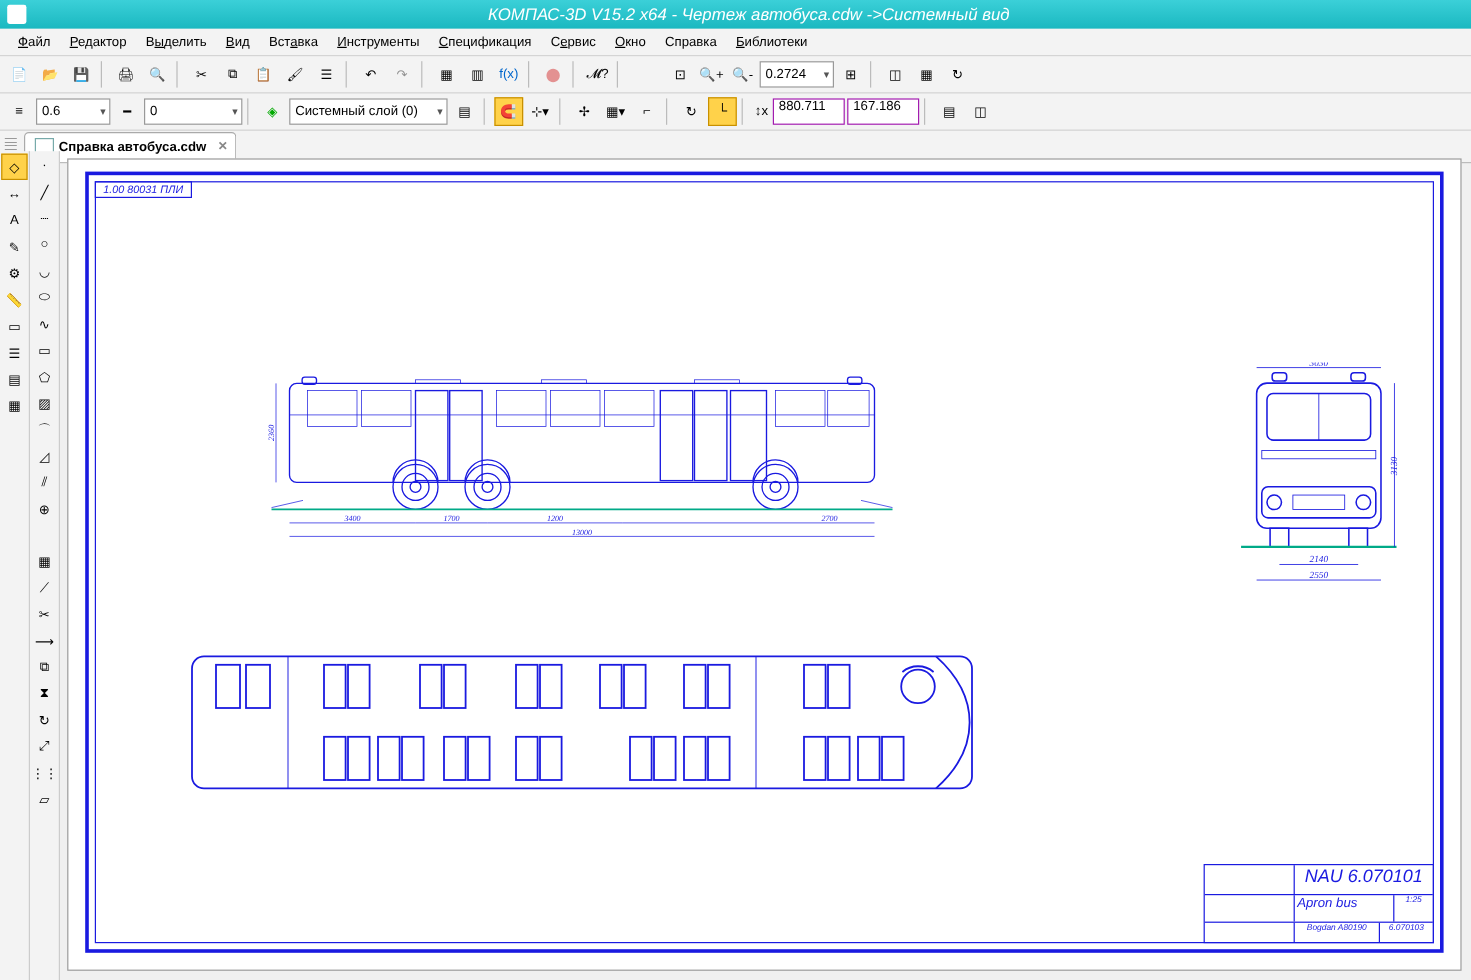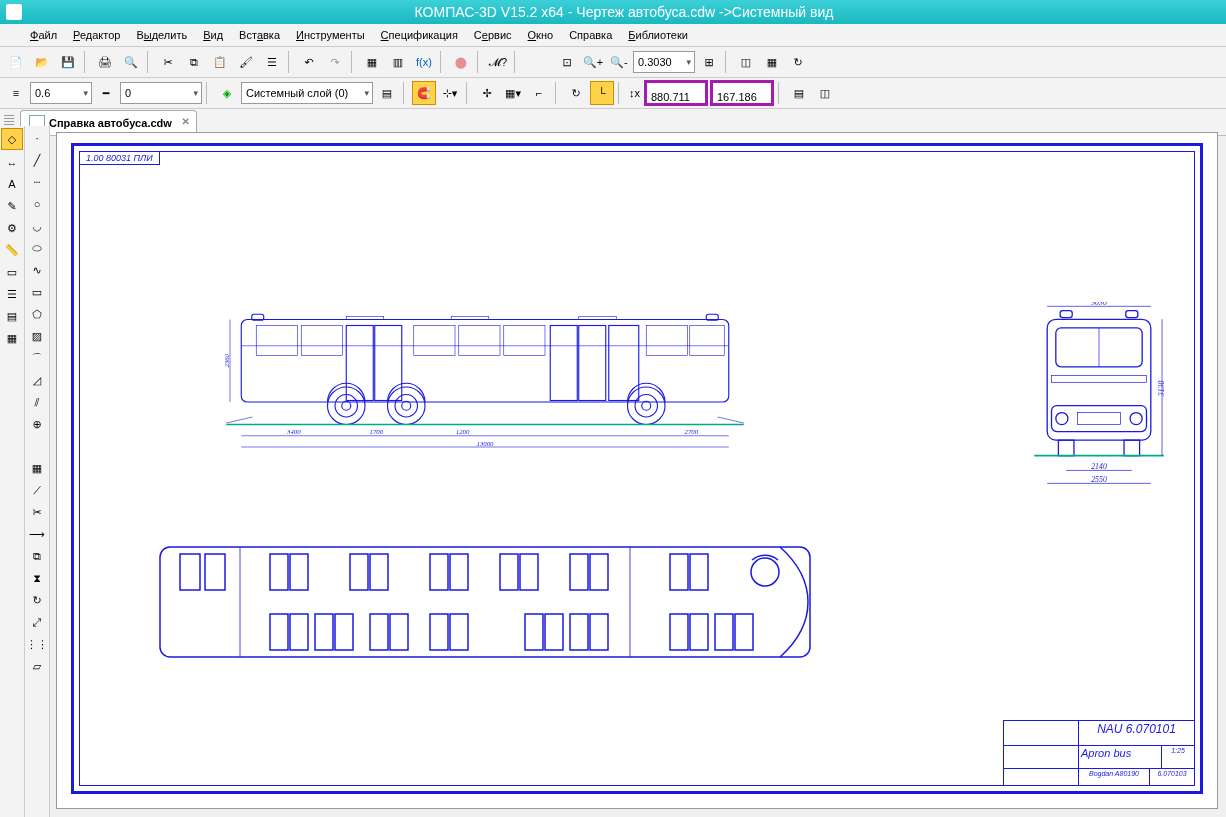--- a/index.html
+++ b/index.html
@@ -1,27 +1,27 @@
 <!DOCTYPE html>
 <html><head>
 <meta charset="utf-8">
 <style>
 html,body{margin:0;padding:0;height:100%;font-family:Tahoma,Arial,sans-serif;font-size:11px;overflow:hidden;background:#f0f0f0}
 .titlebar{height:24px;background:linear-gradient(#3bd0d8,#1ab8c0);color:#fff;display:flex;align-items:center;padding:0 6px;font-size:14px}
 .titlebar .logo{width:16px;height:16px;background:#fff;border-radius:2px;margin-right:6px}
-.titlebar .title{margin-left:auto;margin-right:auto;}
-.menubar{height:22px;background:#f3f3f3;display:flex;align-items:center;padding:0 22px;border-bottom:1px solid #ccc}
+.titlebar .title{margin-left:auto;margin-right:auto;font-style:italic}
+.menubar{height:22px;background:#f3f3f3;display:flex;align-items:center;padding:0 7px;border-bottom:1px solid #ccc}
 .menubar span{padding:3px 8px;cursor:default}
 .menubar span u{text-decoration:underline}
 .toolbar{height:26px;background:#f3f3f3;display:flex;align-items:center;padding:2px 4px;border-bottom:1px solid #ccc;gap:2px;flex-wrap:nowrap}
 .tb-btn{width:22px;height:22px;border:1px solid transparent;display:flex;align-items:center;justify-content:center;cursor:pointer}
 .tb-sep{width:4px;height:22px;border-left:1px solid #bbb;margin:0 2px}
 .tb-combo{height:20px;border:1px solid #999;background:#fff;padding:0 16px 0 4px;display:flex;align-items:center;position:relative;min-width:40px}
 .tb-combo::after{content:"▾";position:absolute;right:3px;font-size:9px;color:#555}
-.tb-input{height:20px;border:3px solid #a21caf;background:#fff;padding:0 4px;display:flex;align-items:flex-end;min-width:50px}
+.tb-input{height:20px;border:1px solid #a21caf;background:#fff;padding:0 4px;display:flex;align-items:flex-start;min-width:50px}
 .tabbar{height:26px;background:#f3f3f3;display:flex;align-items:flex-end;border-bottom:1px solid #bbb;padding-left:20px;position:relative}
 .tabbar .handle{position:absolute;left:4px;top:6px;width:10px;height:14px;background:repeating-linear-gradient(#999 0 1px,transparent 1px 3px)}
 .tab{background:#fff;border:1px solid #aaa;border-bottom:none;padding:4px 24px 4px 8px;border-radius:4px 4px 0 0;display:flex;align-items:center;gap:4px;position:relative;font-weight:bold}
 .tab .ficon{width:14px;height:14px;background:#fff;border:1px solid #7aa}
 .tab .close{position:absolute;right:6px;top:5px;font-size:10px;color:#888}
 .workarea{position:absolute;top:126px;left:0;right:0;bottom:0;display:flex}
 .side-toolbar{width:24px;background:#f3f3f3;border-right:1px solid #ccc;display:flex;flex-direction:column;align-items:center;padding-top:2px;gap:2px}
 .side-toolbar .sbtn{width:20px;height:20px;display:flex;align-items:center;justify-content:center;cursor:pointer}
 .canvas-wrap{flex:1;position:relative;background:#fff;margin:6px 8px 8px 6px;border:1px solid #999;overflow:hidden}
 .drawing-frame{position:absolute;left:14px;top:10px;right:14px;bottom:14px;border:3px solid #1a1ae0}
@@ -86,21 +86,21 @@
   <div class="tb-sep"></div>
   <div class="tb-btn" style="color:#c00;opacity:.4">⬤</div>
   <div class="tb-sep"></div>
   <div class="tb-btn">𝓜?</div>
   <div class="tb-sep"></div>
   <div style="width:30px"></div>
   <div class="tb-btn">⊡</div>
   <div class="tb-btn">🔍+</div>
   <div class="tb-btn">🔍-</div>
   <div class="tb-combo">
-      <span>0.3030</span>
+      <span>0.2724</span>
     </div>
   <div class="tb-btn">⊞</div>
   <div class="tb-sep"></div>
   <div class="tb-btn">◫</div>
   <div class="tb-btn">▦</div>
   <div class="tb-btn">↻</div>
 </div>
 
 <div class="toolbar">
   <div class="tb-btn">≡</div>
@@ -312,21 +312,21 @@
           <rect x="575" y="72" width="18" height="36"></rect>
               <rect x="595" y="72" width="18" height="36"></rect>
           </g>
           <line x1="100" y1="5" x2="100" y2="115" class="thin"></line>
           <line x1="490" y1="5" x2="490" y2="115" class="thin"></line>
         </svg>
 
         <div class="title-block">
           <div class="row">
               <div class="cell" style="width:70px;height:22px"></div>
-              <div class="cell" style="flex:1;text-align:center;font-size:12px">NAU 6.070101</div>
+              <div class="cell" style="flex:1;text-align:center;font-size:15px">NAU 6.070101</div>
             </div>
           <div class="row">
             <div class="cell" style="width:70px;height:20px"></div>
             <div class="cell" style="flex:1;font-size:11px">Apron bus</div>
             <div class="cell" style="width:28px;text-align:center">1:25</div>
           </div>
           <div class="row">
             <div class="cell" style="width:70px;height:14px"></div>
             <div class="cell" style="flex:1;text-align:center">Bogdan A80190</div>
             <div class="cell" style="width:40px;text-align:center">6.070103</div>

